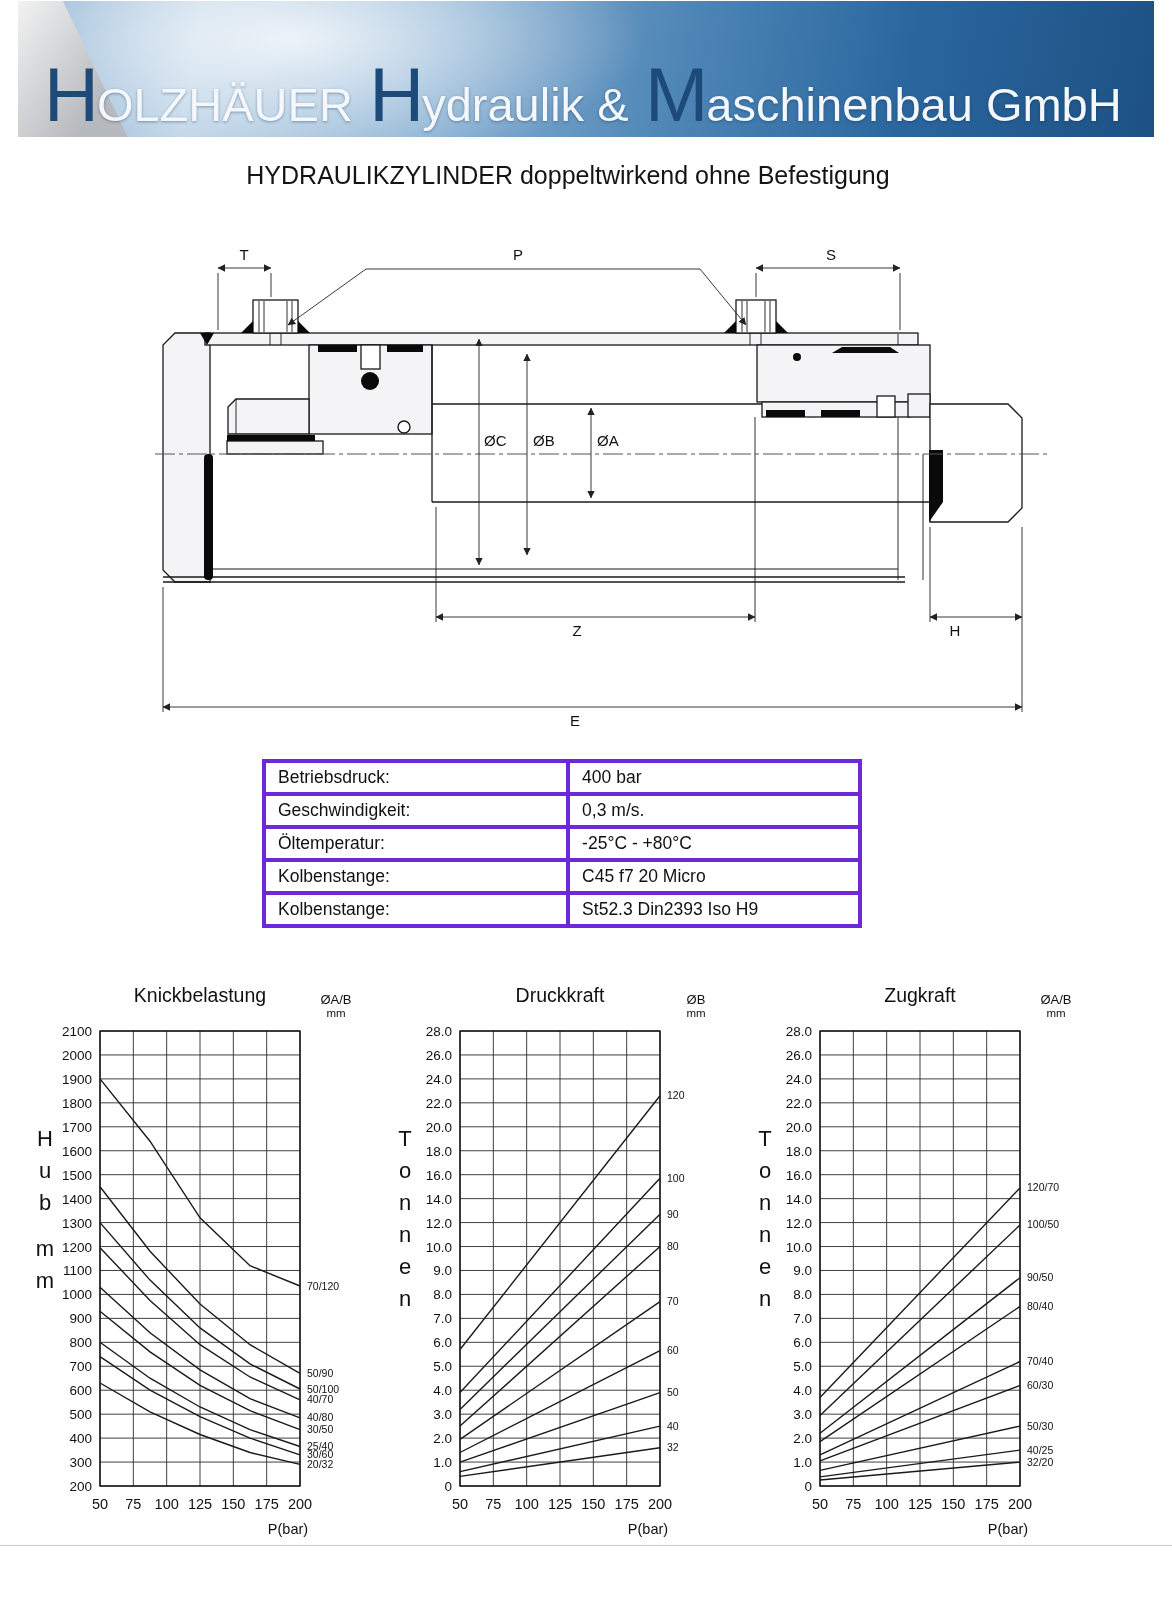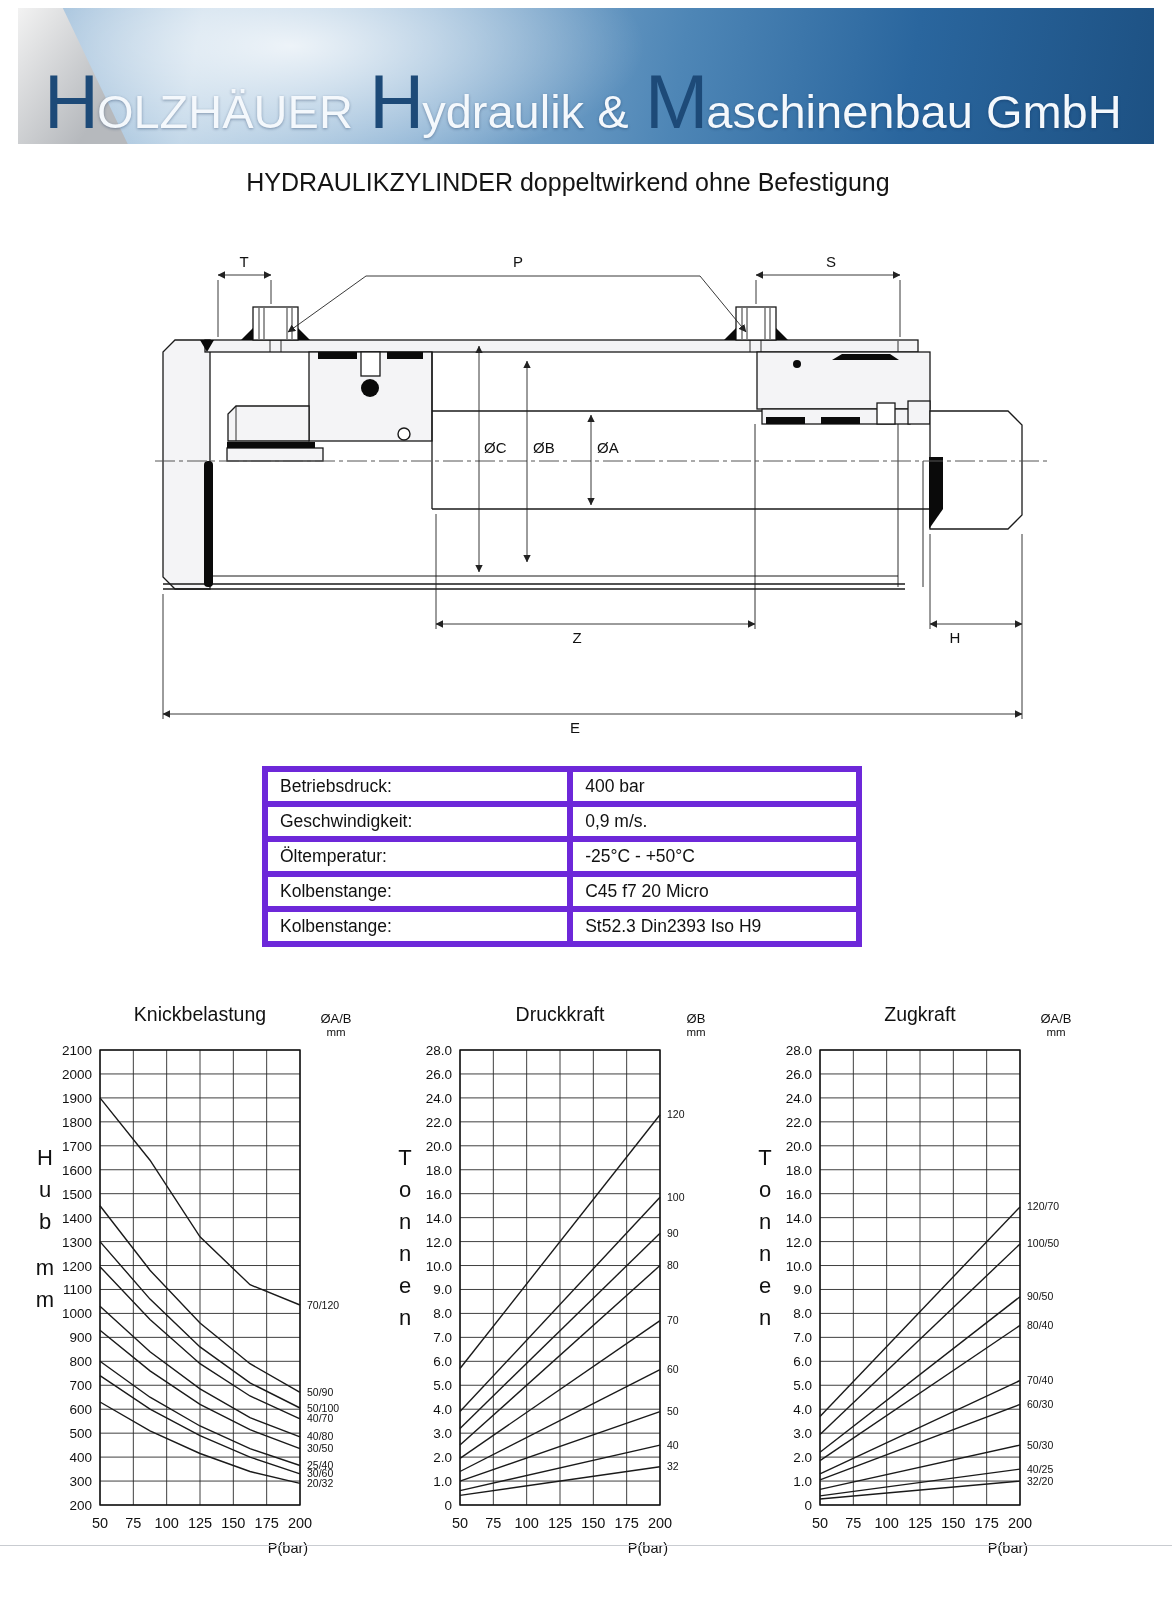--- a/index.html
+++ b/index.html
@@ -1,38 +1,38 @@
 <!DOCTYPE html>
 <html><head>
 <meta charset="utf-8">
 <style>
   html,body{margin:0;padding:0;background:#fff}
   .page{position:relative;width:1172px;height:1600px;background:#fff;overflow:hidden;
         font-family:"Liberation Sans",sans-serif;color:#111}
   
-  .banner{position:relative;margin:8px 18px 0;height:136px;overflow:hidden;
+  .banner{position:relative;margin:1px 18px 0;height:136px;overflow:hidden;
     background:linear-gradient(100deg,#86add0 0%,#b9d1e5 16%,#8ab1d3 36%,#4e86b6 58%,#2a669e 78%,#1d5183 100%)}
   .banner::after{content:'';position:absolute;inset:0;z-index:1;
     background:radial-gradient(ellipse 520px 190px at 24% 28%,rgba(255,255,255,.8),rgba(255,255,255,0) 68%)}
   .banner-corner{position:absolute;left:0;top:0;width:112px;height:100%;z-index:2;
     background:linear-gradient(125deg,#f2f2f2,#b6b9bd 75%);
     clip-path:polygon(0 0,40% 0,98% 100%,0 100%)}
   .brand{position:relative;z-index:3;white-space:nowrap;padding:50px 0 0 26px}
   .brand .big{font-size:76px;color:#1d4a78;letter-spacing:-2px}
   .brand .rest{font-size:47px;color:#f4f8fc;text-shadow:0 1px 3px rgba(15,40,80,.4);letter-spacing:0}
   .brand .word{margin-right:12px}
   
   .page-title{position:relative;left:-18px;margin:24px 0 0;text-align:center;
     font-size:25px;font-weight:400;color:#141414}
   
   .drawing{margin:34px 0 0 150px}
   .drawing svg text{font-family:"Liberation Sans",sans-serif;font-size:15px;fill:#111}
   
   table.spec{border-collapse:collapse;margin:26px 0 0 262px;width:600px;table-layout:fixed}
-  table.spec td{border:6px solid #6d28d9;font-size:17.5px;padding:2px 8px 3px 12px;height:24px}
+  table.spec td{border:4px solid #6d28d9;font-size:17.5px;padding:2px 8px 3px 12px;height:24px}
   table.spec td.k{width:47%}
   
   .charts{display:flex;margin-top:43px;padding-left:5px}
   .chart{width:360px;height:570px}
   .chart svg text{font-family:"Liberation Sans",sans-serif;fill:#111}
   .footer-line{position:absolute;left:0;top:1545px;width:100%;border-top:1px solid #c9ccd1}
 </style>
 </head>
 <body>
 
@@ -160,25 +160,25 @@
   </div>
 
   <table class="spec">
     <tbody>
       <tr>
           <td class="k">Betriebsdruck:</td>
           <td class="v">400 bar</td>
         </tr>
       <tr>
           <td class="k">Geschwindigkeit:</td>
-          <td class="v">0,9 m/s.</td>
+          <td class="v">0,3 m/s.</td>
         </tr>
       <tr>
           <td class="k">Öltemperatur:</td>
-          <td class="v">-25°C - +50°C</td>
+          <td class="v">-25°C - +80°C</td>
         </tr>
       <tr>
           <td class="k">Kolbenstange:</td>
           <td class="v">C45 f7 20 Micro</td>
         </tr>
       <tr>
           <td class="k">Kolbenstange:</td>
           <td class="v">St52.3 Din2393 Iso H9</td>
         </tr>
     </tbody>

